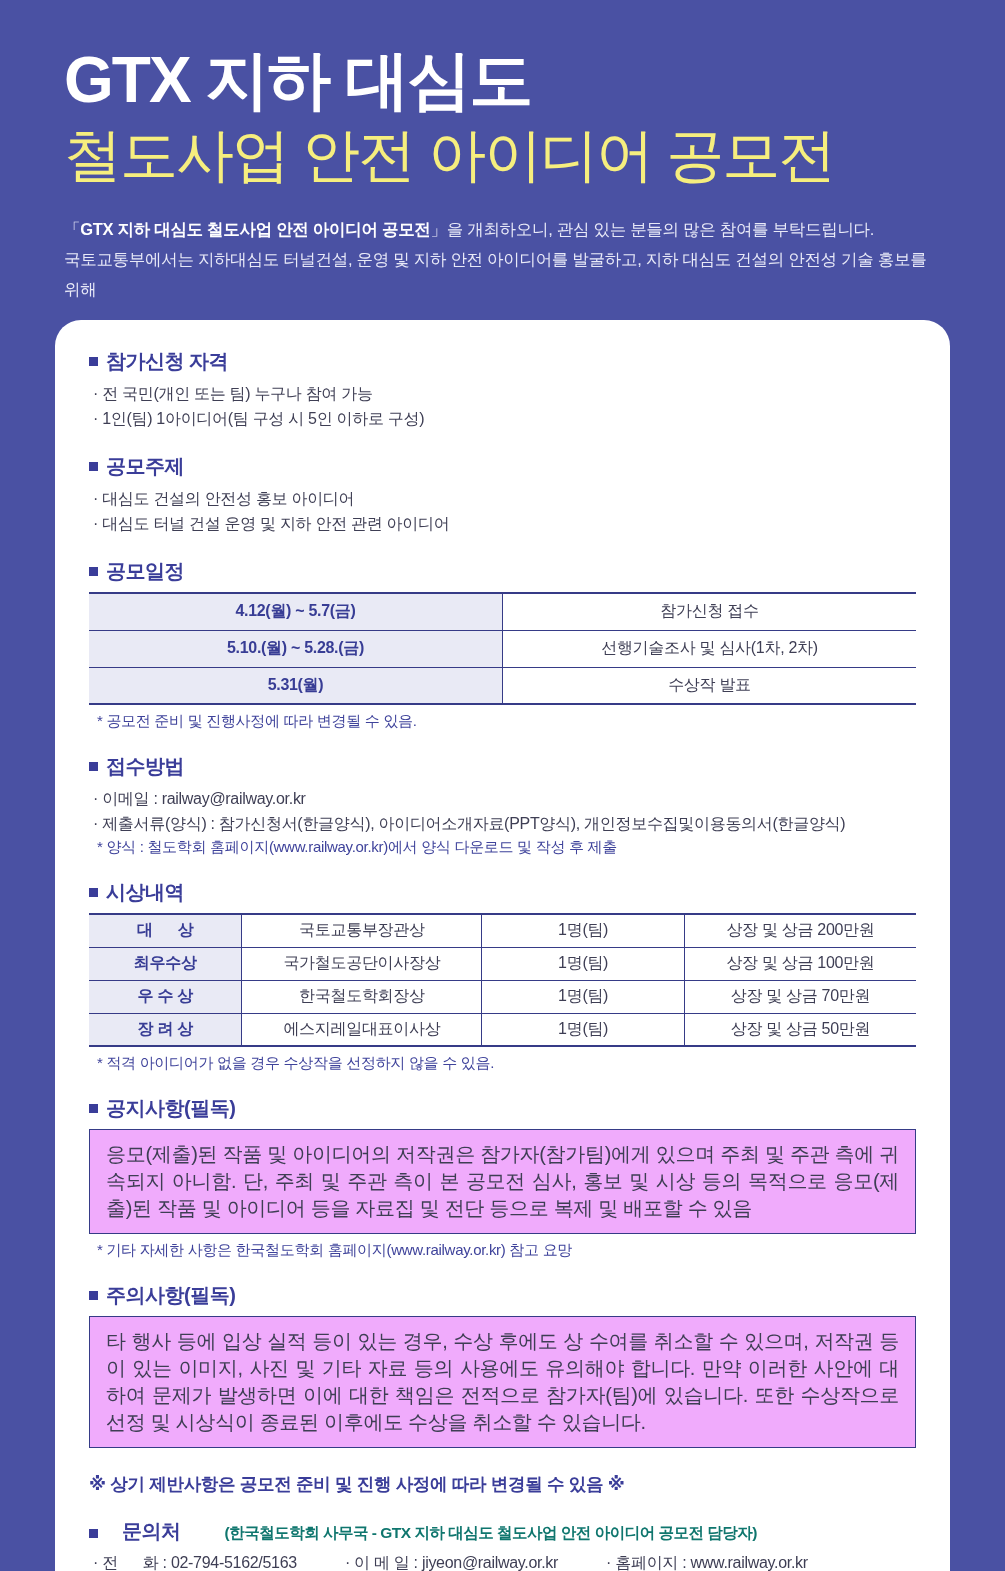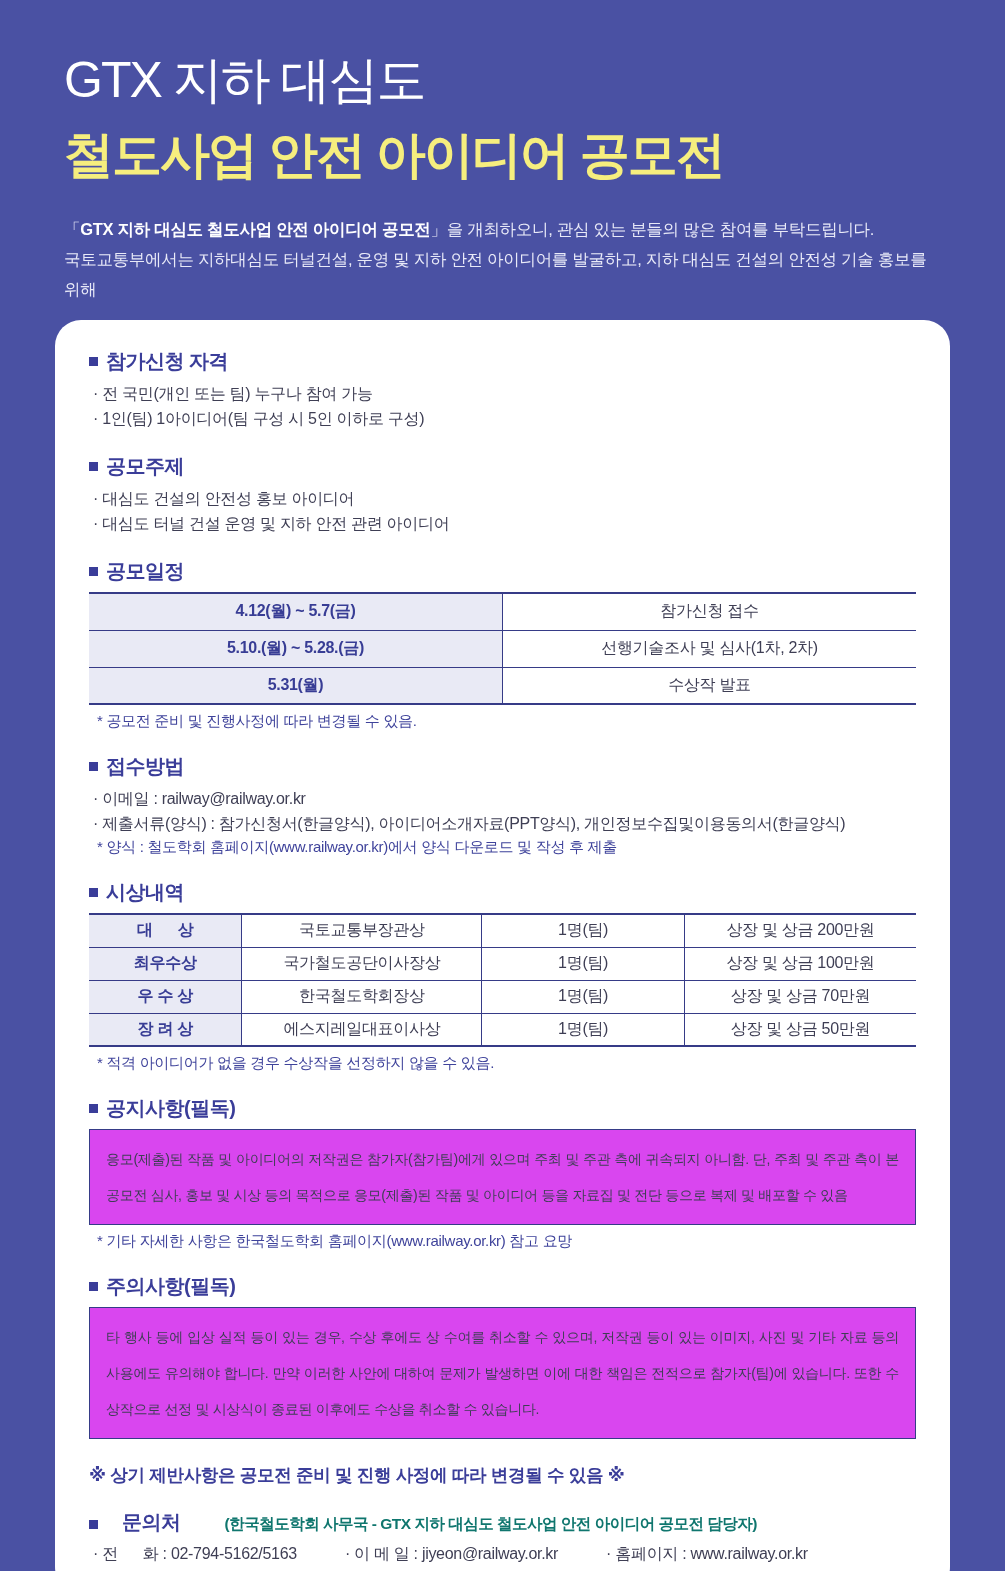--- a/index.html
+++ b/index.html
@@ -7,22 +7,22 @@
   body {
     height:1571px; overflow:hidden;
     background:#4a51a3;
     font-family:"Liberation Sans","DejaVu Sans",sans-serif;
     -webkit-font-smoothing:antialiased;
   }
   .poster { position:relative; width:1005px; height:1571px; }
 
   
   .header { padding:44px 60px 0 64px; }
-  .title1 { color:#ffffff; font-size:50px; font-weight:400; letter-spacing:-2px; line-height:72px; }
-  .title2 { color:#f6ee7e; font-size:50px; font-weight:700; letter-spacing:-2px; line-height:78px; }
+  .title1 { color:#ffffff; font-size:64px; font-weight:700; letter-spacing:-2px; line-height:72px; }
+  .title2 { color:#f6ee7e; font-size:58px; font-weight:400; letter-spacing:-2px; line-height:78px; }
   .desc { margin-top:20px; color:#e9eaf8; font-size:16.5px; line-height:30px; letter-spacing:-0.3px; }
   .desc b { color:#ffffff; font-weight:bold; }
 
   
   .card {
     margin:16px 55px 0 55px; width:895px;
     background:#ffffff; border-radius:26px;
     padding:28px 34px 26px 34px;
   }
   .sec { margin-top:22px; }
@@ -42,23 +42,23 @@
   .schedule td.period { width:50%; background:#e9eaf5; color:#383d95; font-weight:bold; border-right:1.5px solid #363b87; }
   .awards td { height:33px; }
   .awards td + td { border-left:1.5px solid #363b87; }
   .awards td.grade { width:18.5%; background:#e9eaf5; color:#383d95; font-weight:bold; }
   .awards td.prize { width:29%; }
   .awards td.count { width:24.5%; }
   .awards td.reward { width:28%; }
 
   
   .box {
-    border:1.5px solid #363b87; background:#d946ef;
+    border:1.5px solid #363b87; background:#f0abfc;
     padding:11px 16px; margin-top:6px;
-    color:#3e3e54; font-size:14px; line-height:36px; letter-spacing:-0.3px;
+    color:#3e3e54; font-size:20px; line-height:27px; letter-spacing:-0.3px;
     text-align:justify;
   }
 
   .change-note { margin-top:24px; color:#3a3d99; font-size:17.5px; font-weight:bold; letter-spacing:-0.3px; }
 
   
   .contact-title-row { display:flex; align-items:baseline; margin-bottom:6px;gap:16px; }
   .contact-sub { color:#0f766e; font-size:15.5px; font-weight:bold; letter-spacing:-0.5px;padding-left:28px; }
   .contact-line { display:flex; gap:44px; }
   .contact-line .item { font-size:16px; }

